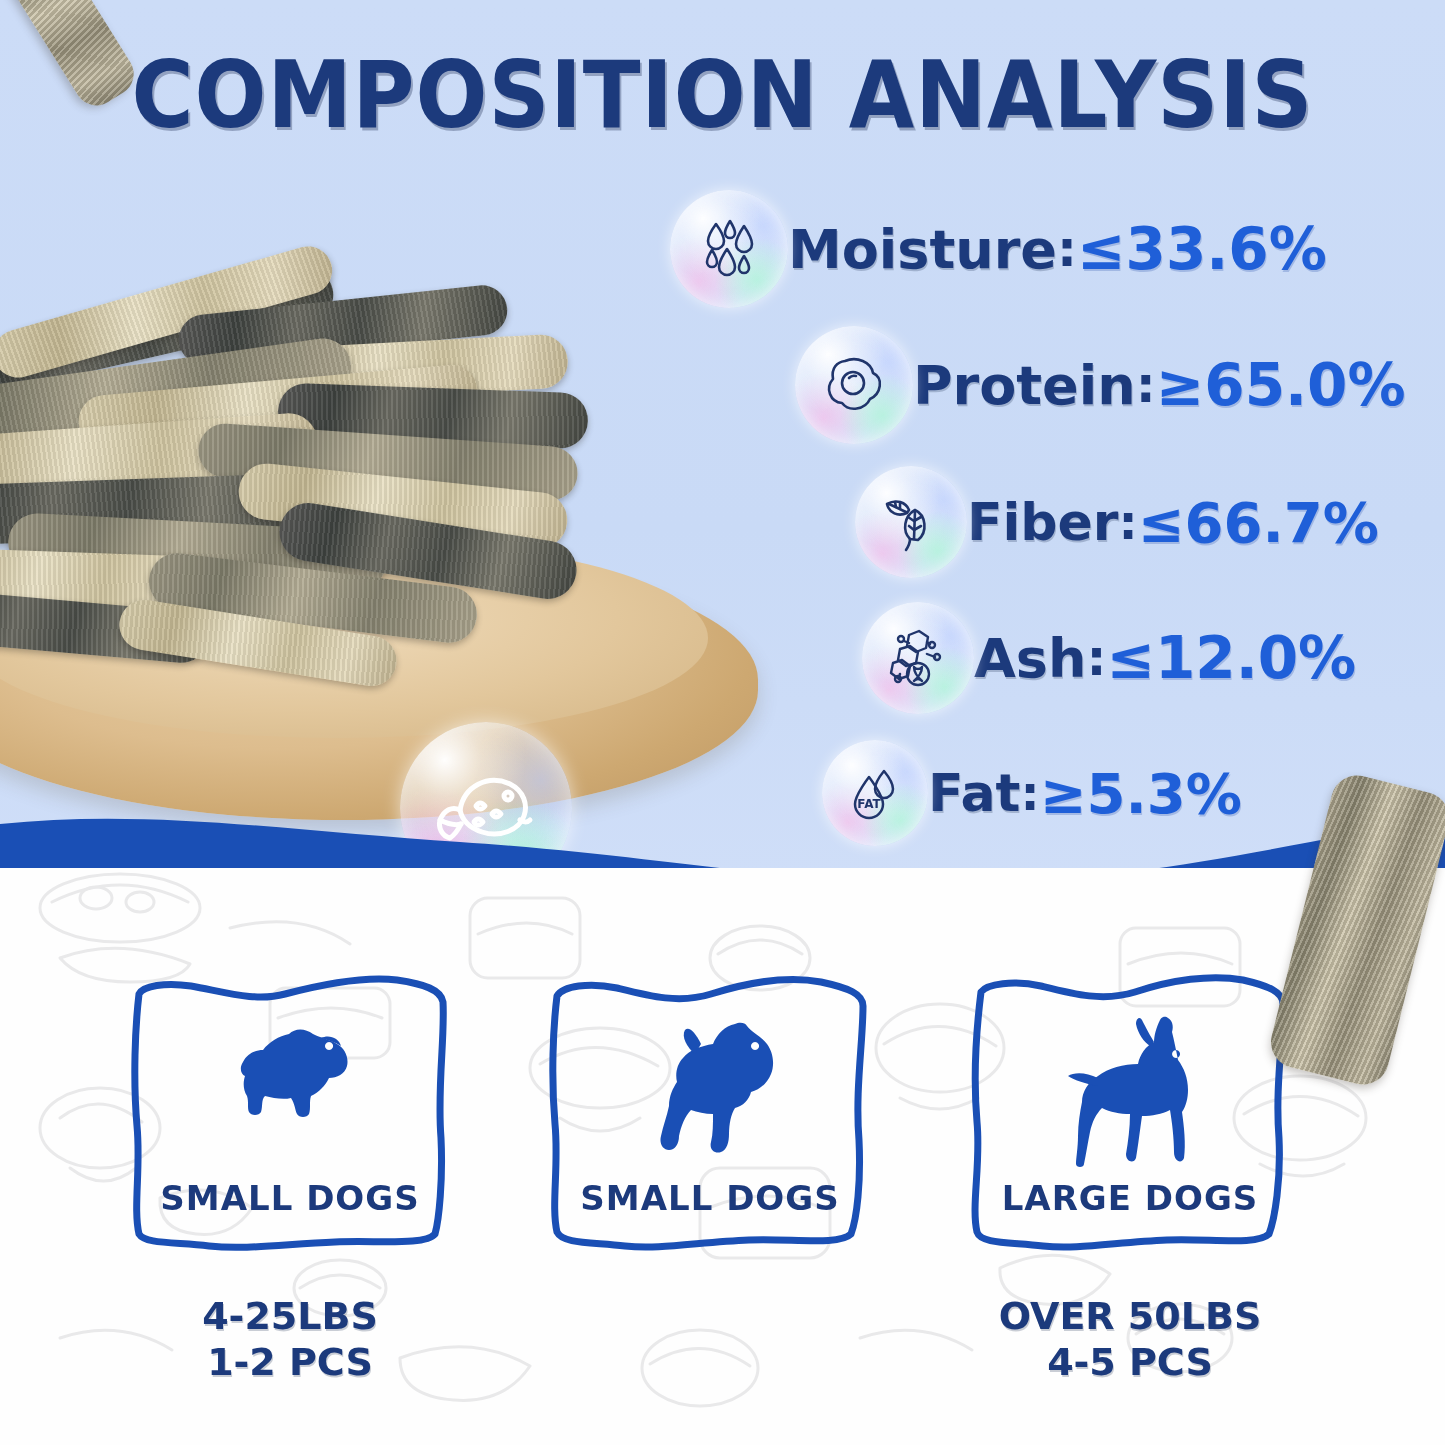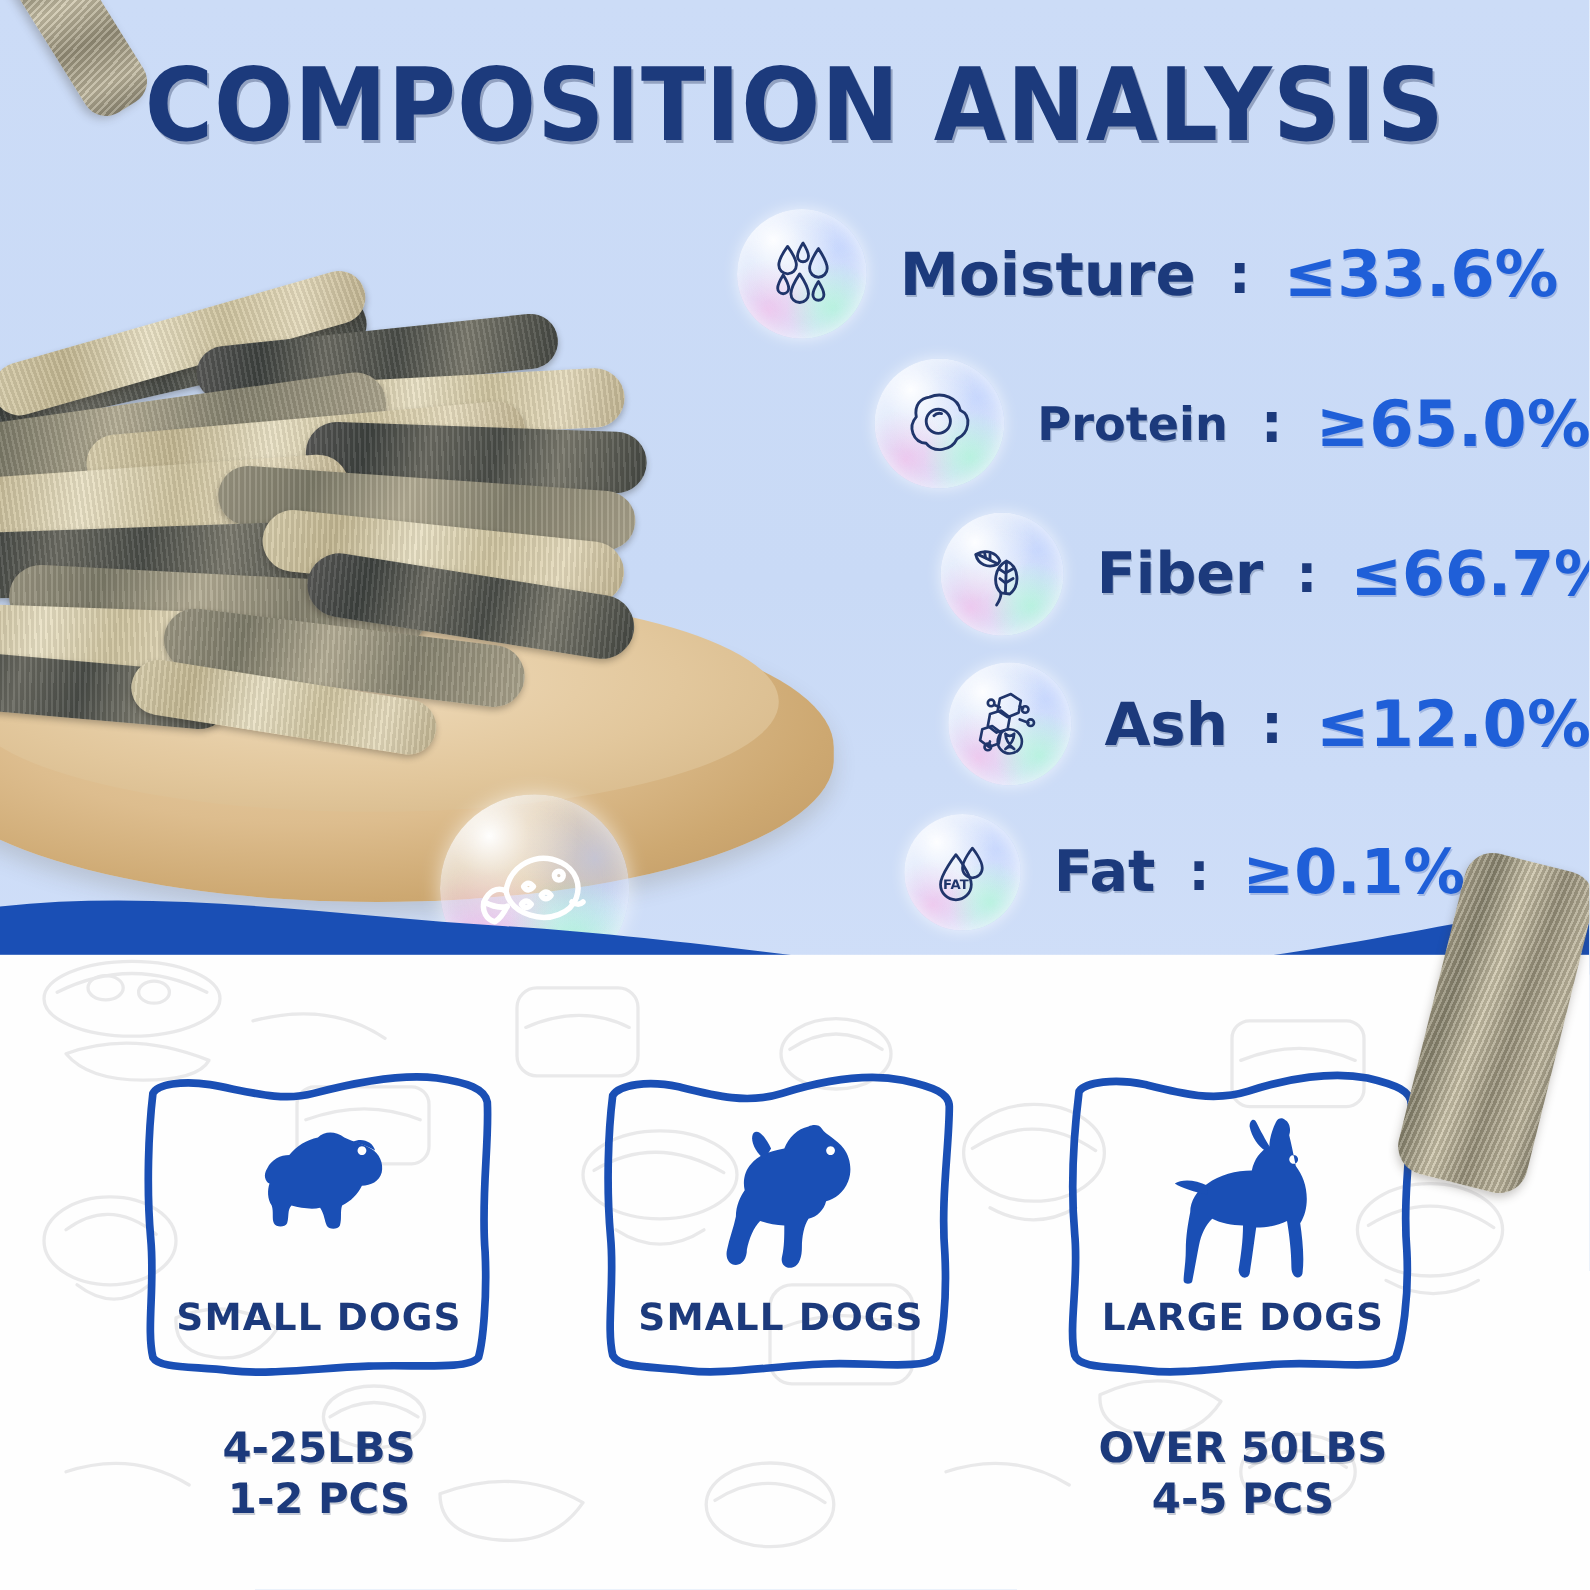--- a/index.html
+++ b/index.html
@@ -81,21 +81,21 @@
     transform:scaleX(.92);
     text-shadow:2px 3px 0 rgba(15,30,70,.30);
     white-space:nowrap;
   }
 
   
   .nutrition{
     position:absolute;left:640px;top:178px;width:790px;
   }
   .nrow{
-    position:absolute;display:flex;align-items:center;gap:30px;
+    position:absolute;display:flex;align-items:center;gap:0;
     white-space:nowrap;
   }
   .bubble{
     position:relative;flex:0 0 auto;
     border-radius:50%;
     background:
       radial-gradient(circle at 28% 24%, rgba(255,255,255,.95) 0%, rgba(255,255,255,.35) 22%, rgba(255,255,255,0) 46%),
       radial-gradient(circle at 74% 76%, rgba(140,255,190,.45) 0%, rgba(140,255,190,0) 34%),
       radial-gradient(circle at 24% 78%, rgba(255,170,225,.5) 0%, rgba(255,170,225,0) 36%),
       radial-gradient(circle at 80% 30%, rgba(180,200,255,.5) 0%, rgba(180,200,255,0) 38%),
@@ -217,21 +217,21 @@
       </div>
 
       <div class="nrow" style="left:155px;top:148px;">
         <span class="bubble" style="width:118px;height:118px;">
           <svg width="66" height="66" viewBox="0 0 66 66" fill="none" stroke="#20356b" stroke-width="2.6" stroke-linecap="round" stroke-linejoin="round">
             <path d="M24 9 C36 4 50 10 52 21 C63 26 60 42 49 47 C44 58 28 60 21 51 C9 50 4 36 12 27 C10 16 16 10 24 9 Z"></path>
             <circle cx="32" cy="31" r="11"></circle>
             <path d="M28 26 a7 7 0 0 1 7 -2"></path>
           </svg>
         </span>
-        <span class="nlabel" style="font-size:42px;">Protein</span>
+        <span class="nlabel" style="font-size:54px;">Protein</span>
         <span class="ncolon" style="font-size:50px;">:</span>
         <span class="nvalue" style="font-size:58px;">≥65.0%</span>
       </div>
 
       <div class="nrow" style="left:215px;top:288px;">
         <span class="bubble" style="width:112px;height:112px;">
           <svg width="62" height="62" viewBox="0 0 62 62" fill="none" stroke="#20356b" stroke-width="2.6" stroke-linecap="round" stroke-linejoin="round">
             <path d="M27 22 C18 26 9 22 7 13 C16 8 26 11 29 19 Z"></path>
             <path d="M9 13 L26 21"></path>
             <path d="M15 11 L16 16 M20 13 L20 18"></path>
@@ -272,21 +272,21 @@
       <div class="nrow" style="left:182px;top:562px;align-items:center;">
         <span class="bubble" style="width:106px;height:106px;">
           <svg width="60" height="60" viewBox="0 0 60 60" fill="none" stroke="#20356b" stroke-width="2.5" stroke-linecap="round" stroke-linejoin="round">
             <path d="M39 8 C39 8 30 19 30 26 a9 9 0 0 0 18 0 C48 19 39 8 39 8 Z"></path>
             <path d="M24 14 C24 14 10 32 10 41 a14 14 0 0 0 28 0 C38 32 24 14 24 14 Z"></path>
             <text x="24" y="45" font-family="DejaVu Sans, sans-serif" font-size="12" font-weight="bold" fill="#20356b" stroke="none" text-anchor="middle">FAT</text>
           </svg>
         </span>
         <span class="nlabel" style="font-size:52px;">Fat</span>
         <span class="ncolon" style="font-size:48px;">:</span>
-        <span class="nvalue" style="font-size:56px;">≥0.1%</span>
+        <span class="nvalue" style="font-size:56px;">≥5.3%</span>
       </div>
     </div>
 
     <div class="fish-bubble">
       <svg width="112" height="100" viewBox="0 0 112 100" style="position:absolute;left:50%;top:50%;transform:translate(-50%,-50%);" fill="none" stroke="#ffffff" stroke-width="5" stroke-linecap="round" stroke-linejoin="round">
         <path d="M30 52 C34 28 58 16 80 26 C94 33 98 47 94 58 C89 72 70 80 52 74 C40 70 32 62 30 52 Z"></path>
         <path d="M30 52 C22 48 14 52 10 62 C18 66 24 68 31 66"></path>
         <path d="M10 62 C8 70 12 78 20 80 C26 76 29 70 31 66"></path>
         <circle cx="78" cy="38" r="4"></circle>
         <path d="M90 62 q6 4 10 0"></path>

